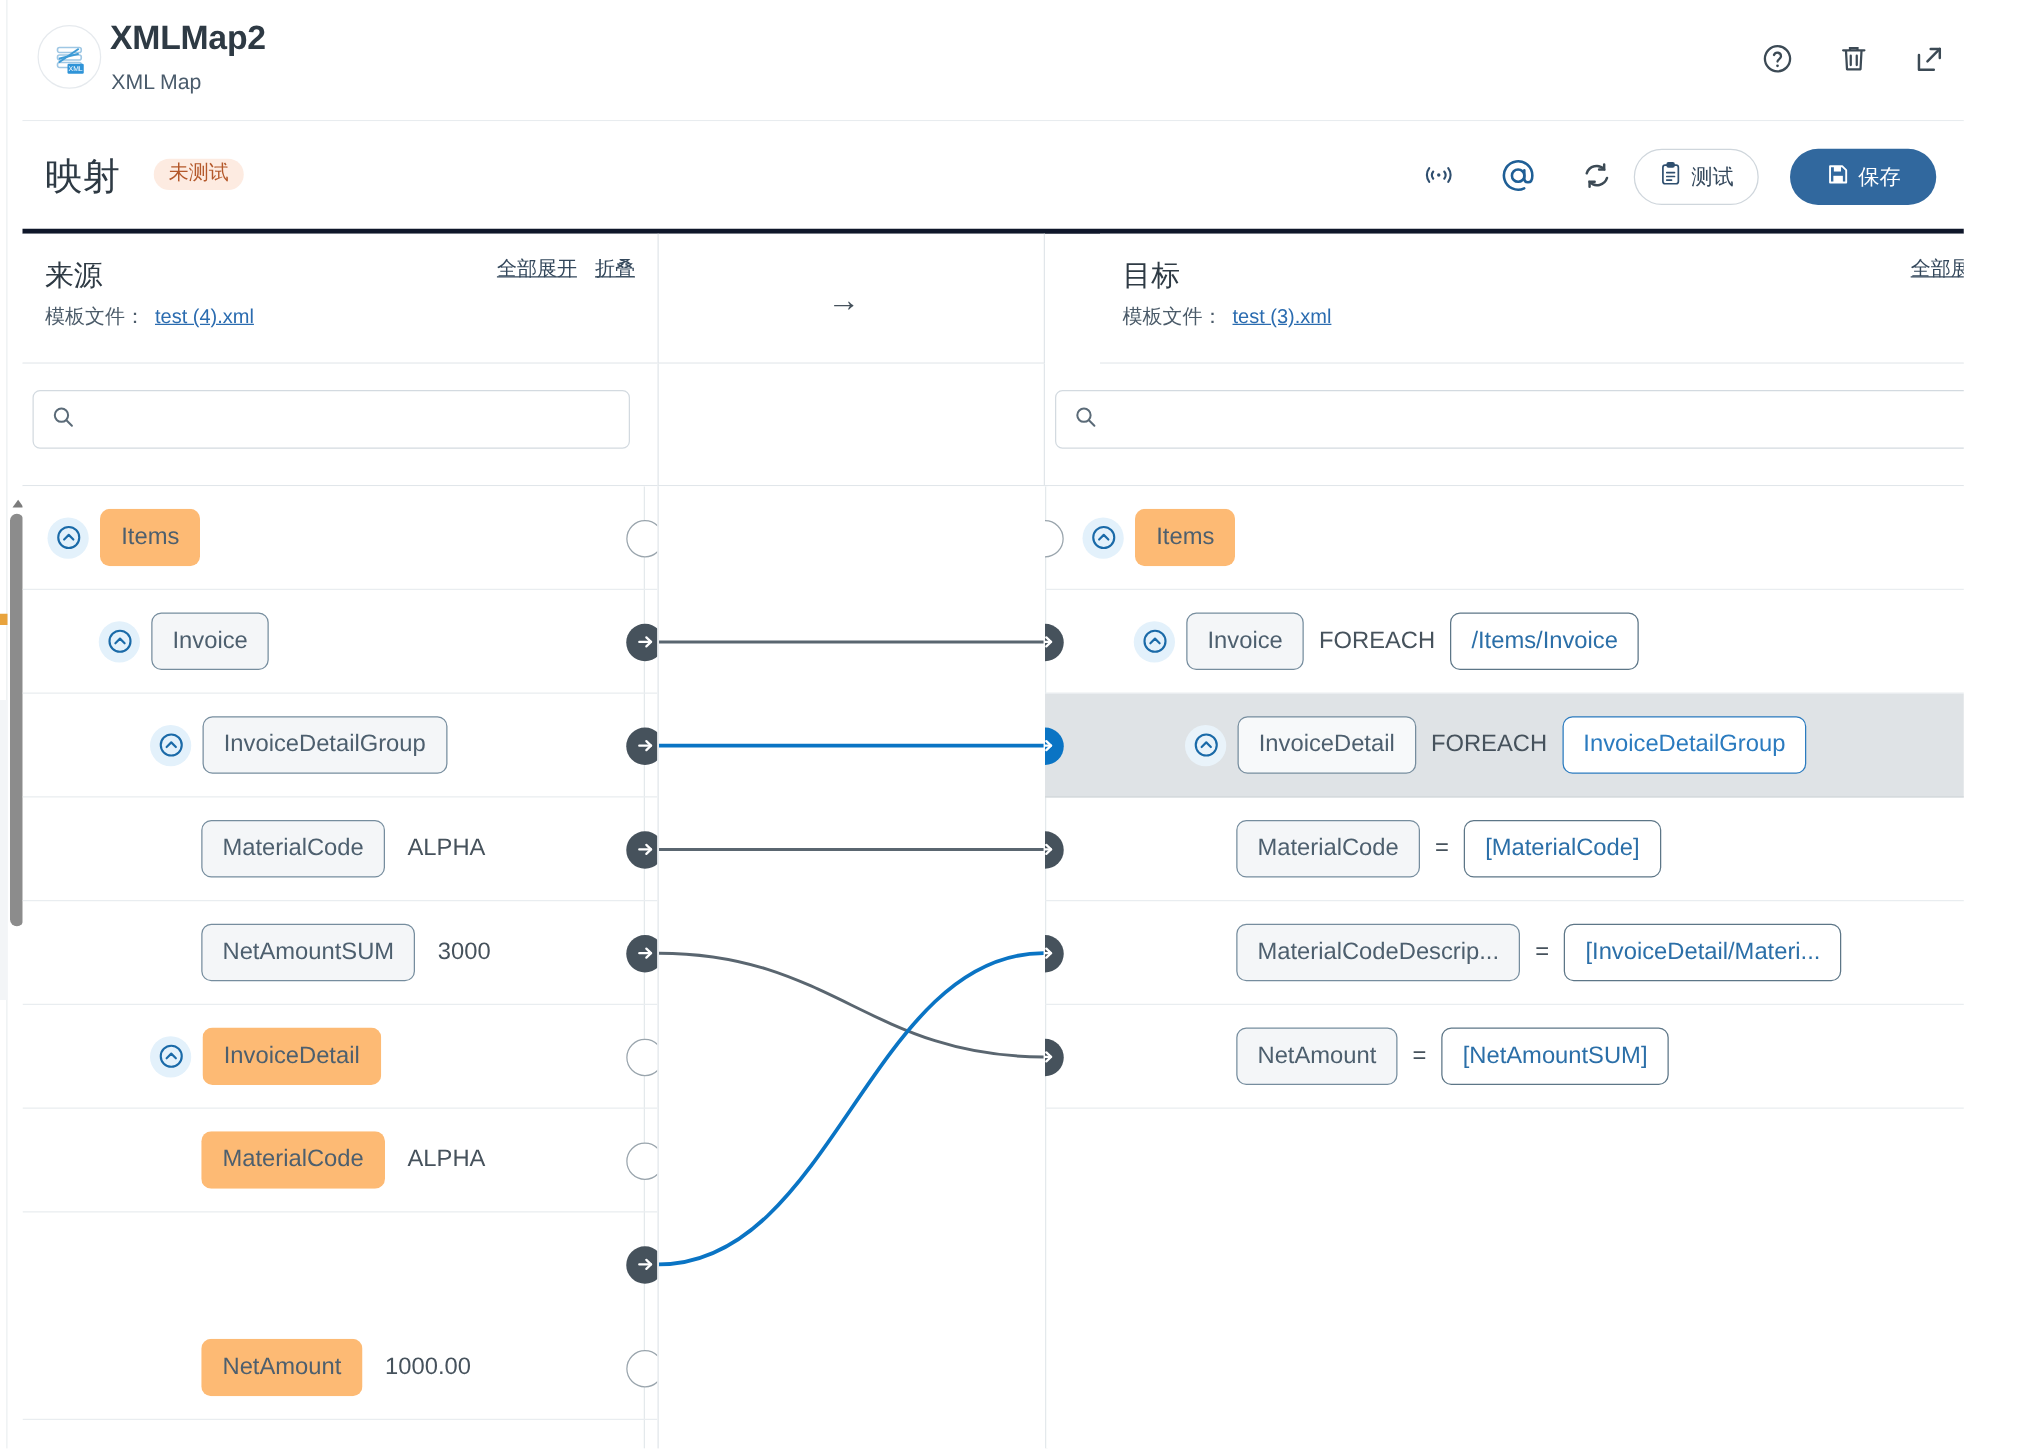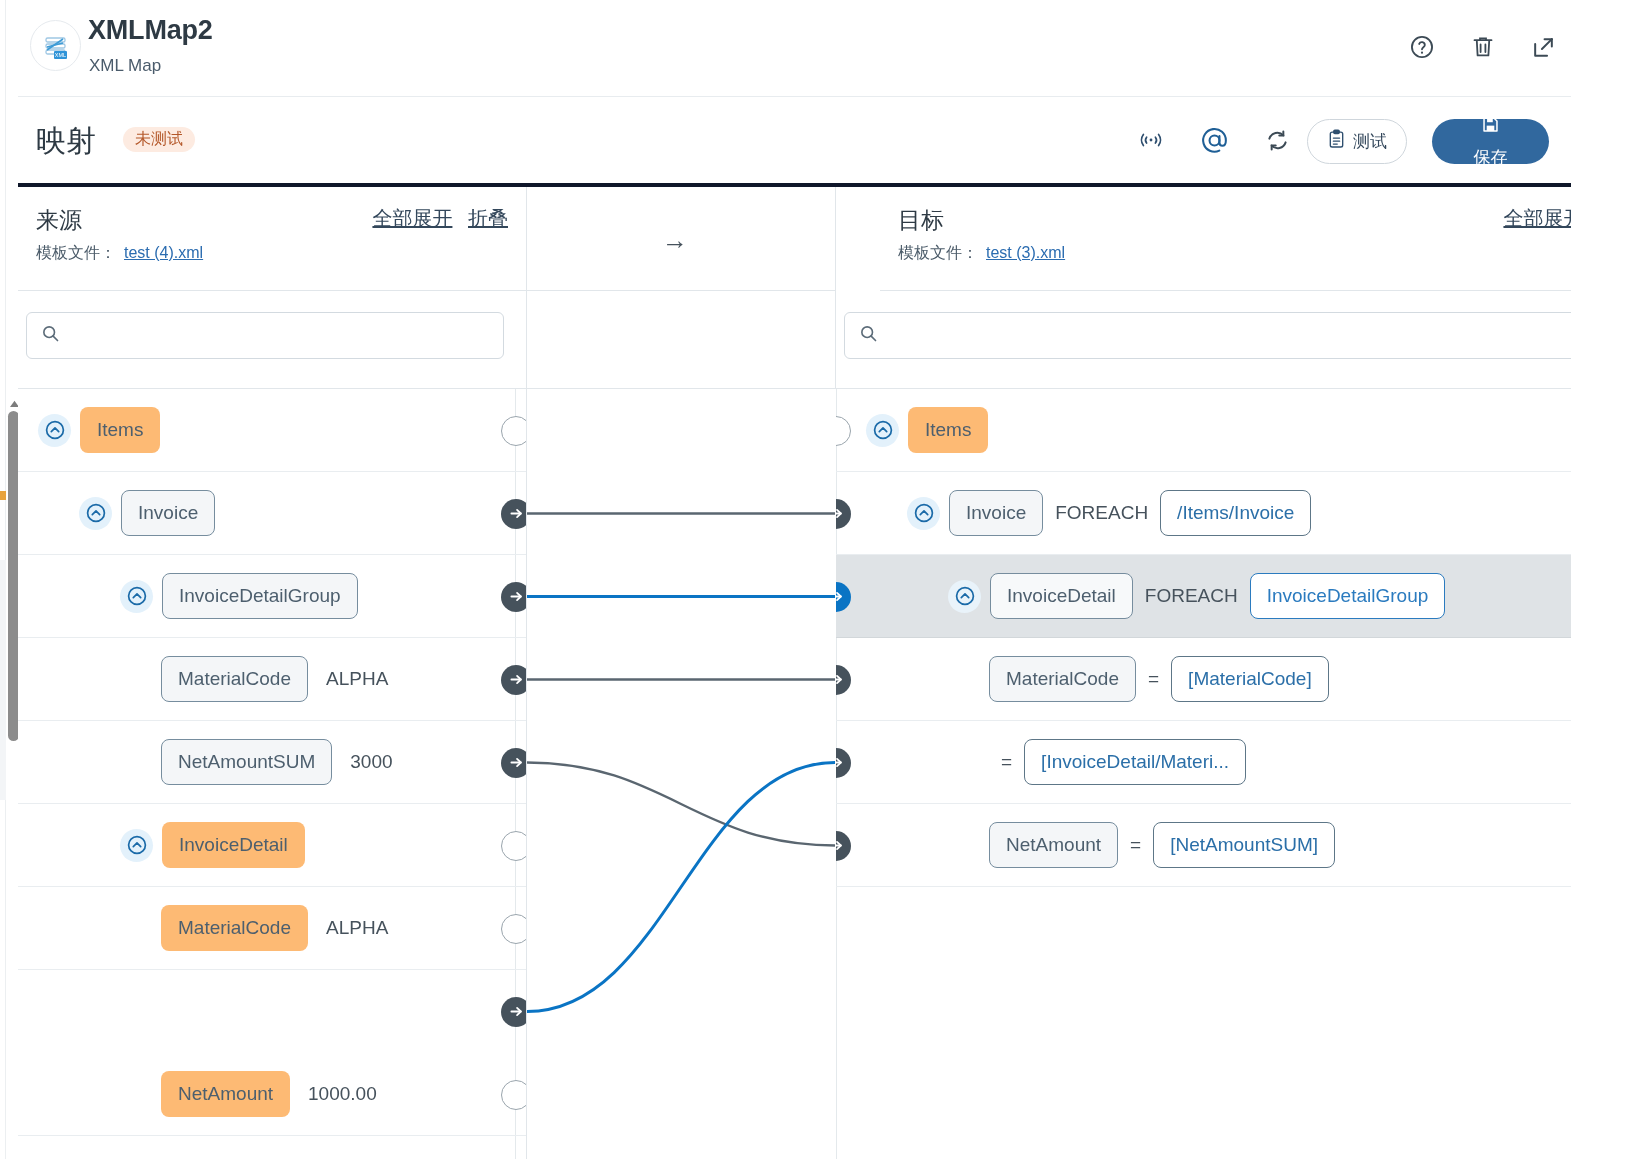--- a/index.html
+++ b/index.html
@@ -71,35 +71,35 @@
     background: #fff; color: #33475b;
     display:flex; align-items:center; justify-content:center; gap:7px;
     font-size: 17px; cursor:pointer; box-sizing:border-box;
   }
   .btn-save {
     position: absolute; left: 1414px; top: 22px;
     width: 117px; height: 45px;
     border: none; border-radius: 23px;
     background: #31689e; color: #fff;
     display:flex; align-items:center; justify-content:center; gap:7px;
-    font-size: 17px; cursor:pointer; box-sizing:border-box;flex-direction:column;
+    font-size: 17px; cursor:pointer; box-sizing:border-box;
   }
 
   
   .pane-head {
     position: absolute; top: 187px; height: 104px;
     border-bottom: 1px solid #e1e6ea; box-sizing: border-box; background:#fff;
   }
   .pane-head.src  { left: 18px;  width: 508px; }
   .pane-head.mid  { left: 526px; width: 310px; border-left:1px solid #e1e6ea; border-right:1px solid #e1e6ea; }
   .pane-head.tgt  { left: 880px; width: 777px; text-decoration: underline; }
   .pane-title { position:absolute; left:18px; top:18px; font-size:23px; color:#2e3a44; }
   .pane-file  { position:absolute; left:18px; top:56px; font-size:16px; color:#4b5b69; white-space:nowrap;}
   .pane-file a { color:#2b6cb0; text-decoration:underline; margin-left:8px; }
-  .pane-links { position:absolute; top:18px; font-size:20px; white-space:nowrap; }
+  .pane-links { position:absolute; top:18px; font-size:16px; white-space:nowrap; }
   .pane-links span { color:#33475b; text-decoration:underline; cursor:pointer; }
   .mid-arrow { position:absolute; left:135px; top:38px; font-size:26px; color:#46525c; }
 
   
   .search-row {
     position:absolute; top:291px; height:98px;
     border-bottom:1px solid #e1e6ea; box-sizing:border-box; background:#fff;
   }
   .search-row.src { left:18px;  width:508px; }
   .search-row.mid { left:526px; width:310px; border-left:1px solid #e1e6ea; border-right:1px solid #e1e6ea;}
@@ -512,20 +512,21 @@
         <div class="pill expr">[MaterialCode]</div>
       </div>
       <div class="dot gray" style="left: -15px; top: 275.5px;">
         <svg width="17" height="17" viewBox="0 0 18 18" fill="none" stroke="#fff" stroke-width="1.9" stroke-linecap="round" stroke-linejoin="round">
           <path d="M3.6 9h10"></path>
           <path d="M9.6 5.2 L13.6 9 L9.6 12.8"></path>
         </svg>
       </div>
       <div class="trow" style="top: 332px;">
         <div style="width: 153px; flex: 0 0 auto;"></div>
+        <div class="pill bordered">MaterialCodeDescrip...</div>
         <div class="kw">=</div>
         <div class="pill expr">[InvoiceDetail/Materi...</div>
       </div>
       <div class="dot gray" style="left: -15px; top: 358.5px;">
         <svg width="17" height="17" viewBox="0 0 18 18" fill="none" stroke="#fff" stroke-width="1.9" stroke-linecap="round" stroke-linejoin="round">
           <path d="M3.6 9h10"></path>
           <path d="M9.6 5.2 L13.6 9 L9.6 12.8"></path>
         </svg>
       </div>
       <div class="trow" style="top: 415px;">

